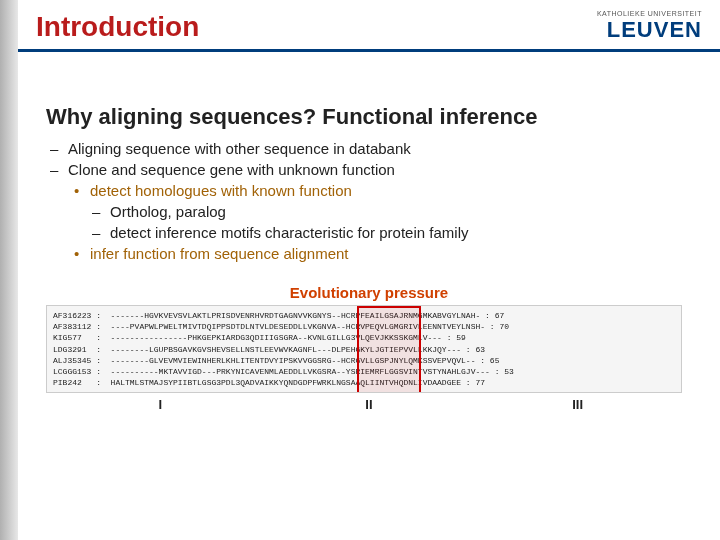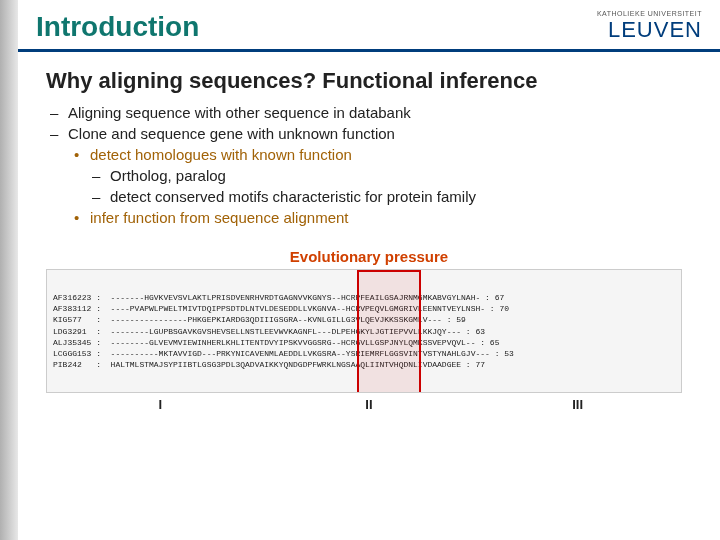--- a/index.html
+++ b/index.html
@@ -16,58 +16,59 @@
       display: flex;
       align-items: center;
       justify-content: space-between;
       padding: 10px 18px 6px 18px;
       background: #ffffff;
     }
 
     .header-title {
       font-size: 28px;
       font-weight: bold;
-      color: #0f766e;
+      color: #b91c1c;
     }
 
     .logo-area {
       display: flex;
       flex-direction: column;
       align-items: flex-end;
     }
 
     .logo-text-small {
       font-size: 7px;
       color: #555;
       letter-spacing: 0.5px;
       text-transform: uppercase;
     }
 
     .logo-text-large {
       font-size: 22px;
-      font-weight: normal;
+      font-weight: bold;
       color: #003d7c;
       letter-spacing: 1px;
     }
 
     .header-divider {
       height: 3px;
       background: #003d7c;
       margin: 0 0 10px 0;
     }
 
     .content {
       padding: 6px 28px 6px 28px;
     }
 
     .main-heading {
       font-size: 22px;
       font-weight: bold;
       color: #222;
       margin-bottom: 8px;
+      margin-top: 36px;
     }
 
     .bullet-list {
       list-style: none;
       padding: 0;
     }
 
     .dash-item {
       font-size: 15px;
       color: #222;
@@ -111,21 +112,21 @@
       text-align: center;
       font-size: 15px;
       color: #d04000;
       font-weight: bold;
       margin: 20px 0 4px 0;
     }
 
     .alignment-section {
       background: #f5f5f5;
       border: 1px solid #ccc;
-      padding: 22px 6px;
+      padding: 4px 6px;
       margin: 0 10px 0 0;
       font-family: 'Courier New', Courier, monospace;
       font-size: 8px;
       color: #222;
       line-height: 1.4;
       overflow: hidden;
       position: relative;
     }
 
     .alignment-row {
@@ -183,21 +184,21 @@
 
   <div class="content">
 
     <div class="main-heading">Why aligning sequences? Functional inference</div>
 
     <ul class="bullet-list">
       <li class="dash-item">Aligning sequence with other sequence in databank</li>
       <li class="dash-item">Clone and sequence gene with unknown function</li>
       <li class="dot-item">detect homologues with known function</li>
       <li class="sub-dash-item">Ortholog, paralog</li>
-      <li class="sub-dash-item">detect conserved motifs characteristic for protein family</li>
+      <li class="sub-dash-item">detect inference motifs characteristic for protein family</li>
       <li class="dot-item">infer function from sequence alignment</li>
     </ul>
 
     <div class="evolutionary-label">Evolutionary pressure</div>
 
     <div class="alignment-section">
       <div class="alignment-row">AF316223 :  -------HGVKVEVSVLAKTLPRISDVENRHVRDTGAGNVVKGNYS--HCRPFEAILGSAJRNMGMKABVGYLNAH- : 67</div>
       <div class="alignment-row">AF383112 :  ----PVAPWLPWELTMIVTDQIPPSDTDLNTVLDESEDDLLVKGNVA--HCRVPEQVLGMGRIVLEENNTVEYLNSH- : 70</div>
       <div class="alignment-row">KIG577   :  ----------------PHKGEPKIARDG3QDIIIGSGRA--KVNLGILLG3VLQEVJKKSSKGMLV--- : 59</div>
       <div class="alignment-row">LDG3291  :  --------LGUPBSGAVKGVSHEVSELLNSTLEEVWVKAGNFL---DLPEHGKYLJGTIEPVVLLKKJQY--- : 63</div>

